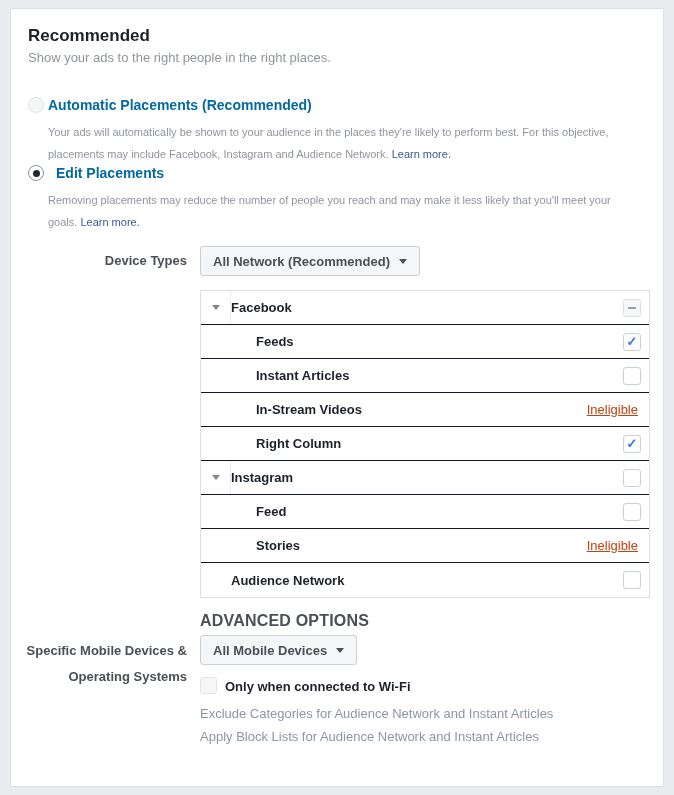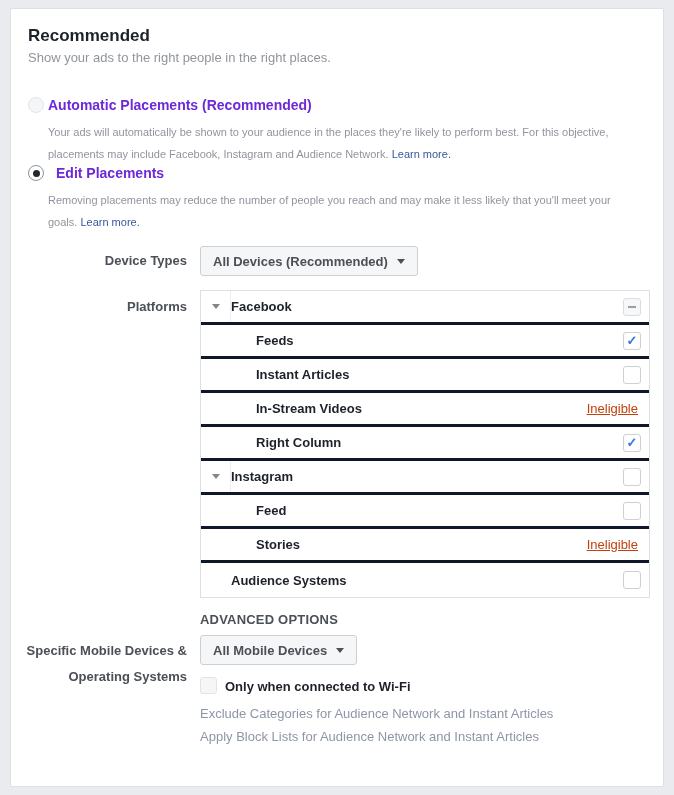--- a/index.html
+++ b/index.html
@@ -15,61 +15,61 @@
   .page-subtitle { left:17px; top:41px; font-size:13px; color:#90949c; }
 
   
   .radio {
     width:16px; height:16px; border-radius:50%;
     background:#f5f6f7; border:1px solid #e4e5e9;
     display:flex; align-items:center; justify-content:center;
   }
   .radio.state-true { background:#fff; border-color:#8d949e; }
   .radio.state-true::after { content:""; width:7px; height:7px; border-radius:50%; background:#24282d; }
-  .opt-label { font-size:14px; font-weight:bold; color:#6d28d9; cursor:default;text-align:right; }
+  .opt-label { font-size:14px; font-weight:bold; color:#0369a1; cursor:default;text-align:right; }
   .opt-desc { font-size:11px; line-height:22px; color:#90949c; width:592px; }
   .link-blue { color:#365899; cursor:pointer; }
 
   
   .field-label {
     left:0; width:176px; text-align:right;
     font-size:13px; font-weight:bold; color:#4b4f56; line-height:16px;
   }
 
   
   .btn {
     height:30px; background:#f5f6f7; border:1px solid #ccd0d5; border-radius:3px;
     display:inline-flex; align-items:center; gap:9px; padding:0 12px;
     font-size:13px; font-weight:bold; color:#4b4f56; cursor:pointer;
   }
   .caret-down { width:0; height:0; border-left:4px solid transparent; border-right:4px solid transparent; border-top:5px solid #4b4f56; }
   .caret-gray { width:0; height:0; border-left:4px solid transparent; border-right:4px solid transparent; border-top:5px solid #81868d; }
 
   
   .ptable { left:189px; top:281px; width:450px; border:1px solid #dddfe2; background:#fff; }
-  .prow { height:34px; display:flex; align-items:center; border-bottom:3px solid #0f172a; }
+  .prow { height:34px; display:flex; align-items:center; border-bottom:1px solid #0f172a; }
   .prow:last-child { border-bottom:none; }
   .cell-caret { width:30px; align-self:stretch; display:flex; align-items:center; justify-content:center; cursor:pointer; }
   .cell-caret.with-sep { border-right:1px solid #edeef2; }
   .cell-name { font-size:13px; font-weight:bold; color:#1d2129; }
   .cell-name.child { padding-left:55px; }
   .cell-ctrl { margin-left:auto; padding-right:8px; display:flex; align-items:center; }
 
   
   .cbx {
     width:18px; height:18px; background:#fff; border:1px solid #ccd0d5; border-radius:3px;
     display:flex; align-items:center; justify-content:center; cursor:pointer;
   }
   .cbx.state-checked::after { content:"\2713"; color:#3578e5; font-size:13px; font-weight:bold; line-height:1; }
   .cbx.state-indeterminate { background:#f6f7f9; border-color:#dadce1; }
   .cbx.state-indeterminate::after { content:""; width:8px; height:2px; background:#9aa0a8; }
   .ineligible { font-size:13px; color:#c2410c; padding-right:3px;text-decoration:underline; }
 
   
-  .adv-heading { left:189px; top:603px; font-size:13px; font-weight:bold; color:#4b4f56; letter-spacing:.2px; }
+  .adv-heading { left:189px; top:603px; font-size:16px; font-weight:bold; color:#4b4f56; letter-spacing:.2px; }
   .cbx-lite {
     width:17px; height:17px; background:#f5f6f7; border:1px solid #e2e4e8; border-radius:3px; cursor:pointer;
   }
   .wifi-label { font-size:13px; font-weight:bold; color:#1d2129; }
   .gray-link { font-size:13px; color:#8d96a5; cursor:pointer; }
 </style>
 </head>
 <body>
 
 <div class="card">
@@ -84,25 +84,24 @@
   </div>
 
   <div class="abs radio state-true" style="left:17px; top:156px;"></div>
   <div class="abs opt-label" style="left:37px; top:156px;margin-left:8px;">Edit Placements</div>
   <div class="abs opt-desc" style="left:37px; top:180px;">
     <span>Removing placements may reduce the number of people you reach and may make it less likely that you'll meet your goals. </span><span class="link-blue">Learn more.</span>
   </div>
 
   <div class="abs field-label" style="top:244px;">Device Types</div>
   <div class="abs btn" style="left:189px; top:237px;">
-    <span>All Devices (Recommended)</span>
+    <span>All Network (Recommended)</span>
     <span class="caret-down"></span>
   </div>
 
-  <div class="abs field-label" style="top:290px;">Platforms</div>
 
   <div class="abs ptable">
 
     <div class="prow">
       <div class="cell-caret with-sep">
           <span class="caret-gray"></span>
         </div>
       <div class="cell-name">Facebook</div>
       <div class="cell-ctrl">
           <span class="cbx state-indeterminate"></span>
@@ -156,21 +155,21 @@
 
     <div class="prow">
       <div class="cell-name child">Stories</div>
       <div class="cell-ctrl">
           <span class="ineligible">Ineligible</span>
         </div>
     </div>
 
     <div class="prow">
       <div class="cell-caret"></div>
-      <div class="cell-name">Audience Systems</div>
+      <div class="cell-name">Audience Network</div>
       <div class="cell-ctrl">
           <span class="cbx state-unchecked"></span>
         </div>
     </div>
 
   </div>
 
   <div class="abs adv-heading">ADVANCED OPTIONS</div>
 
   <div class="abs field-label" style="top:629px; line-height:26px;">

